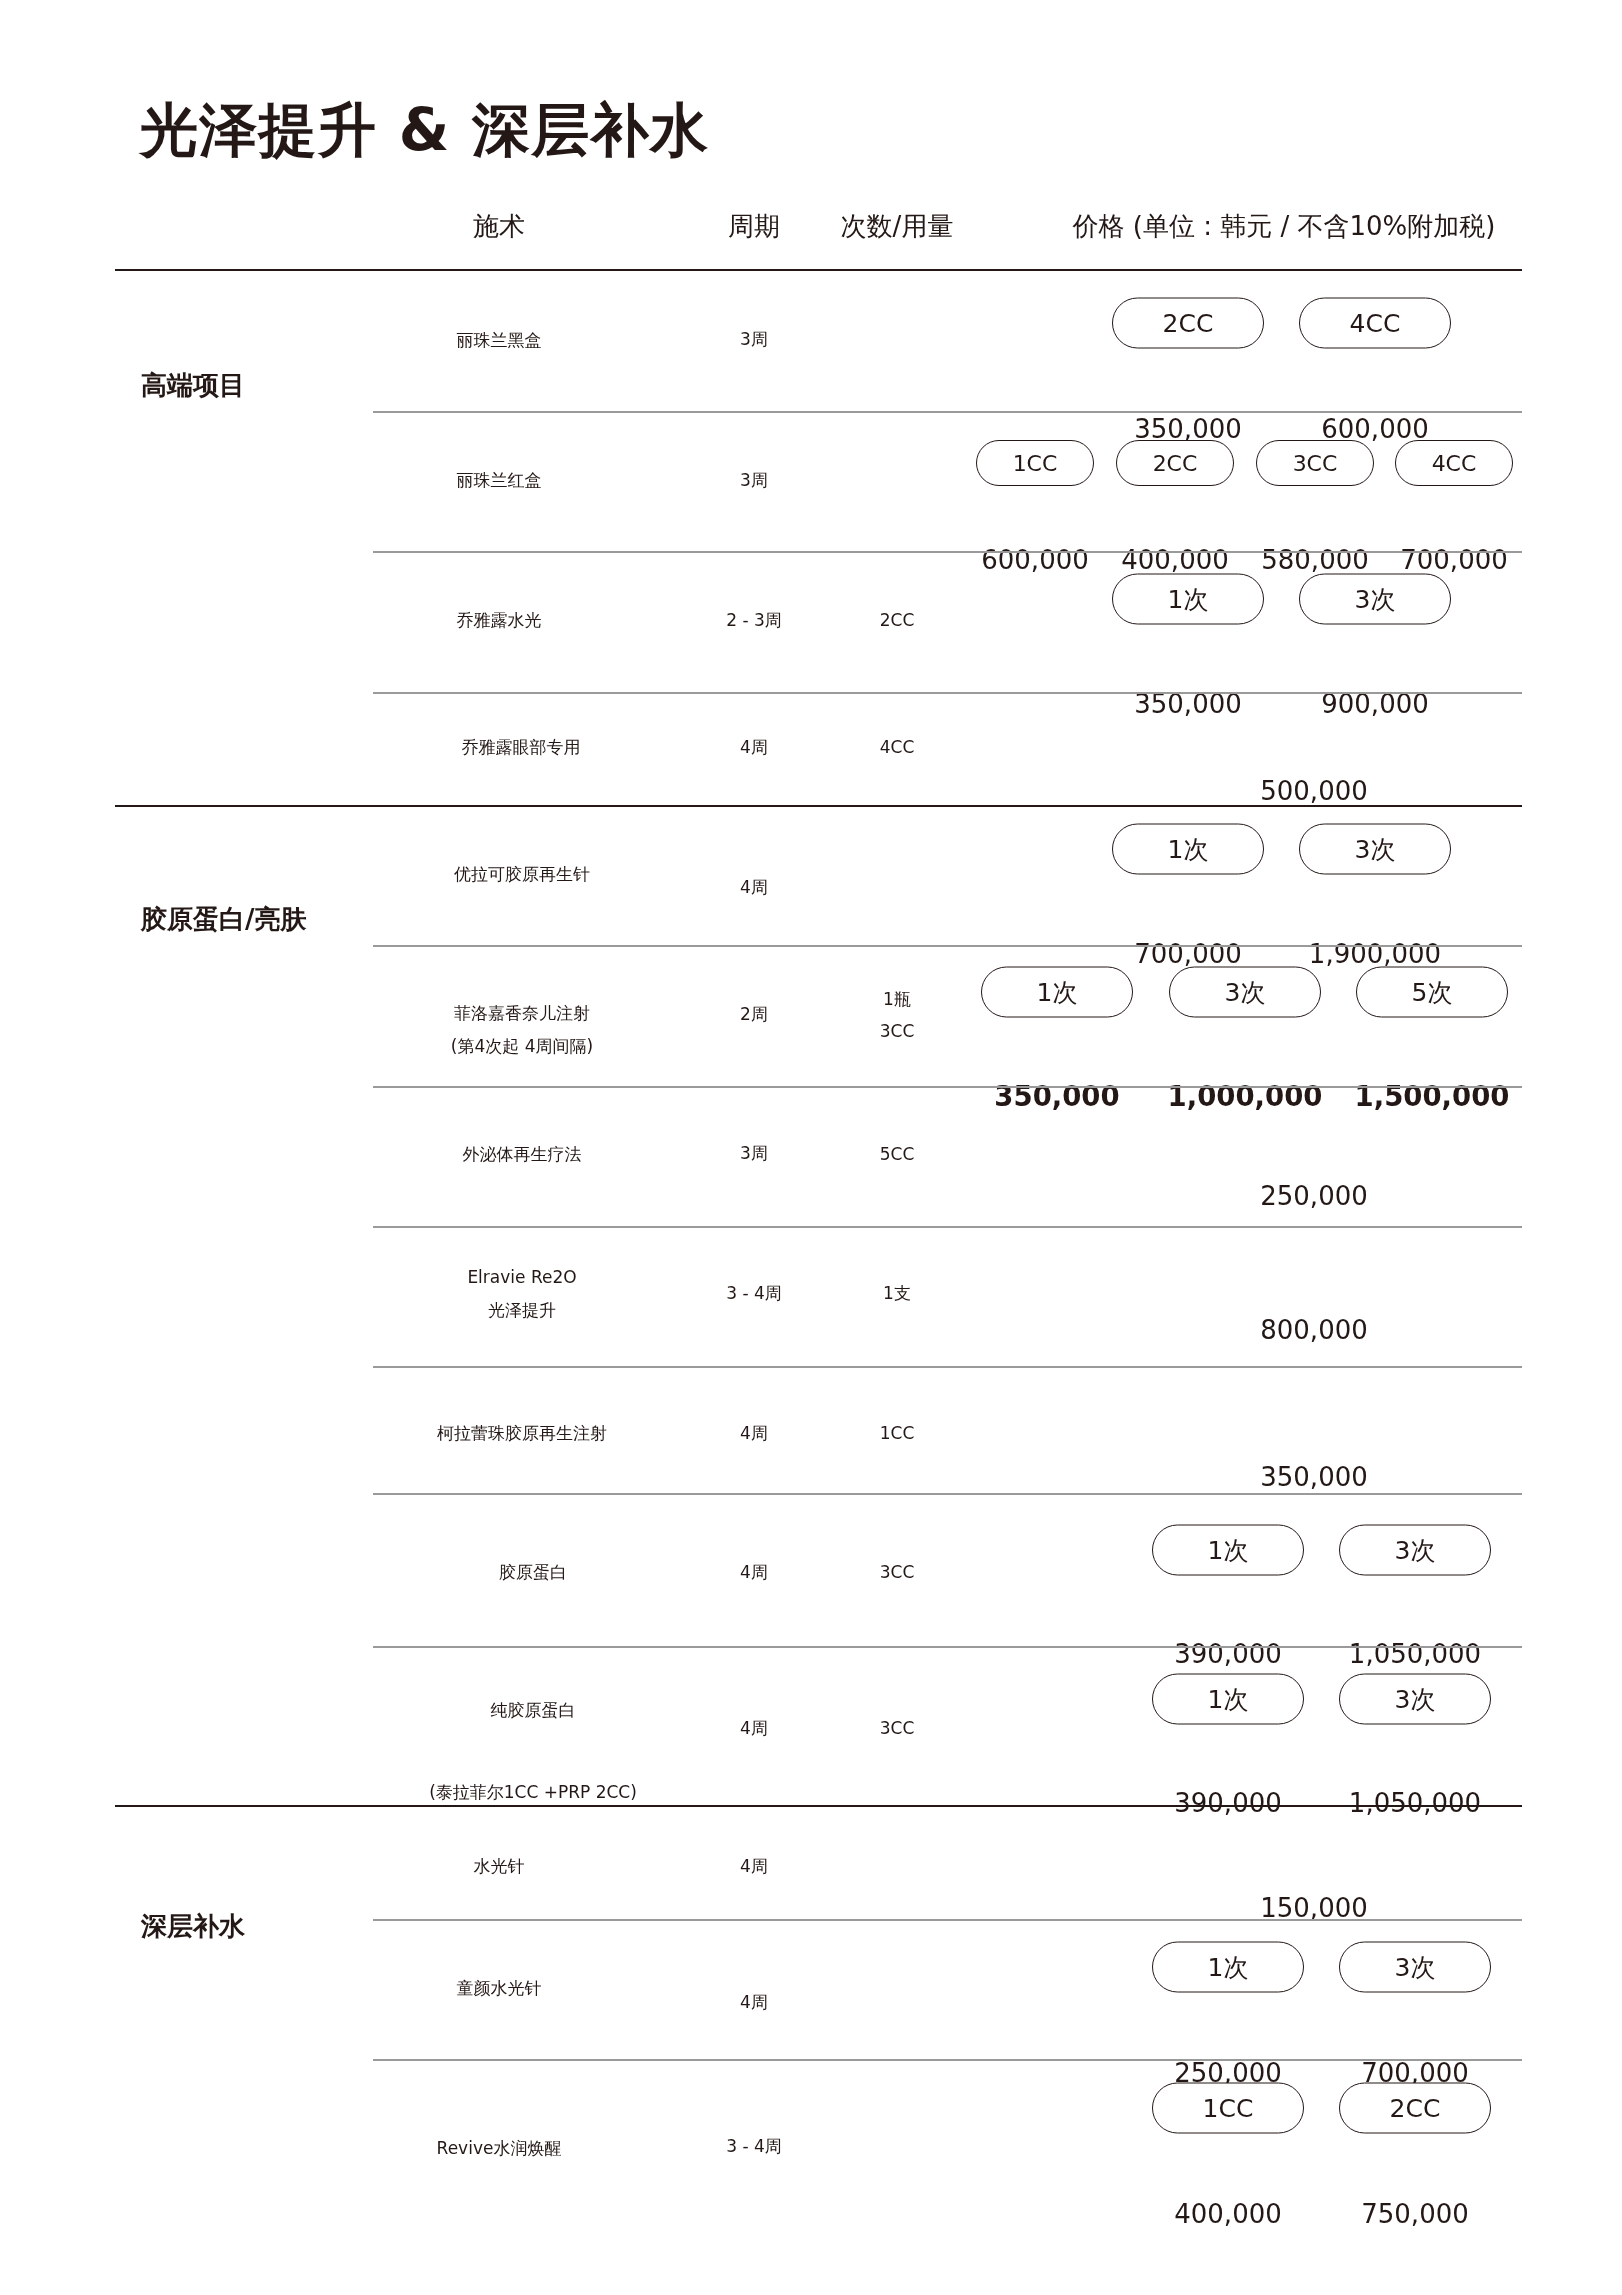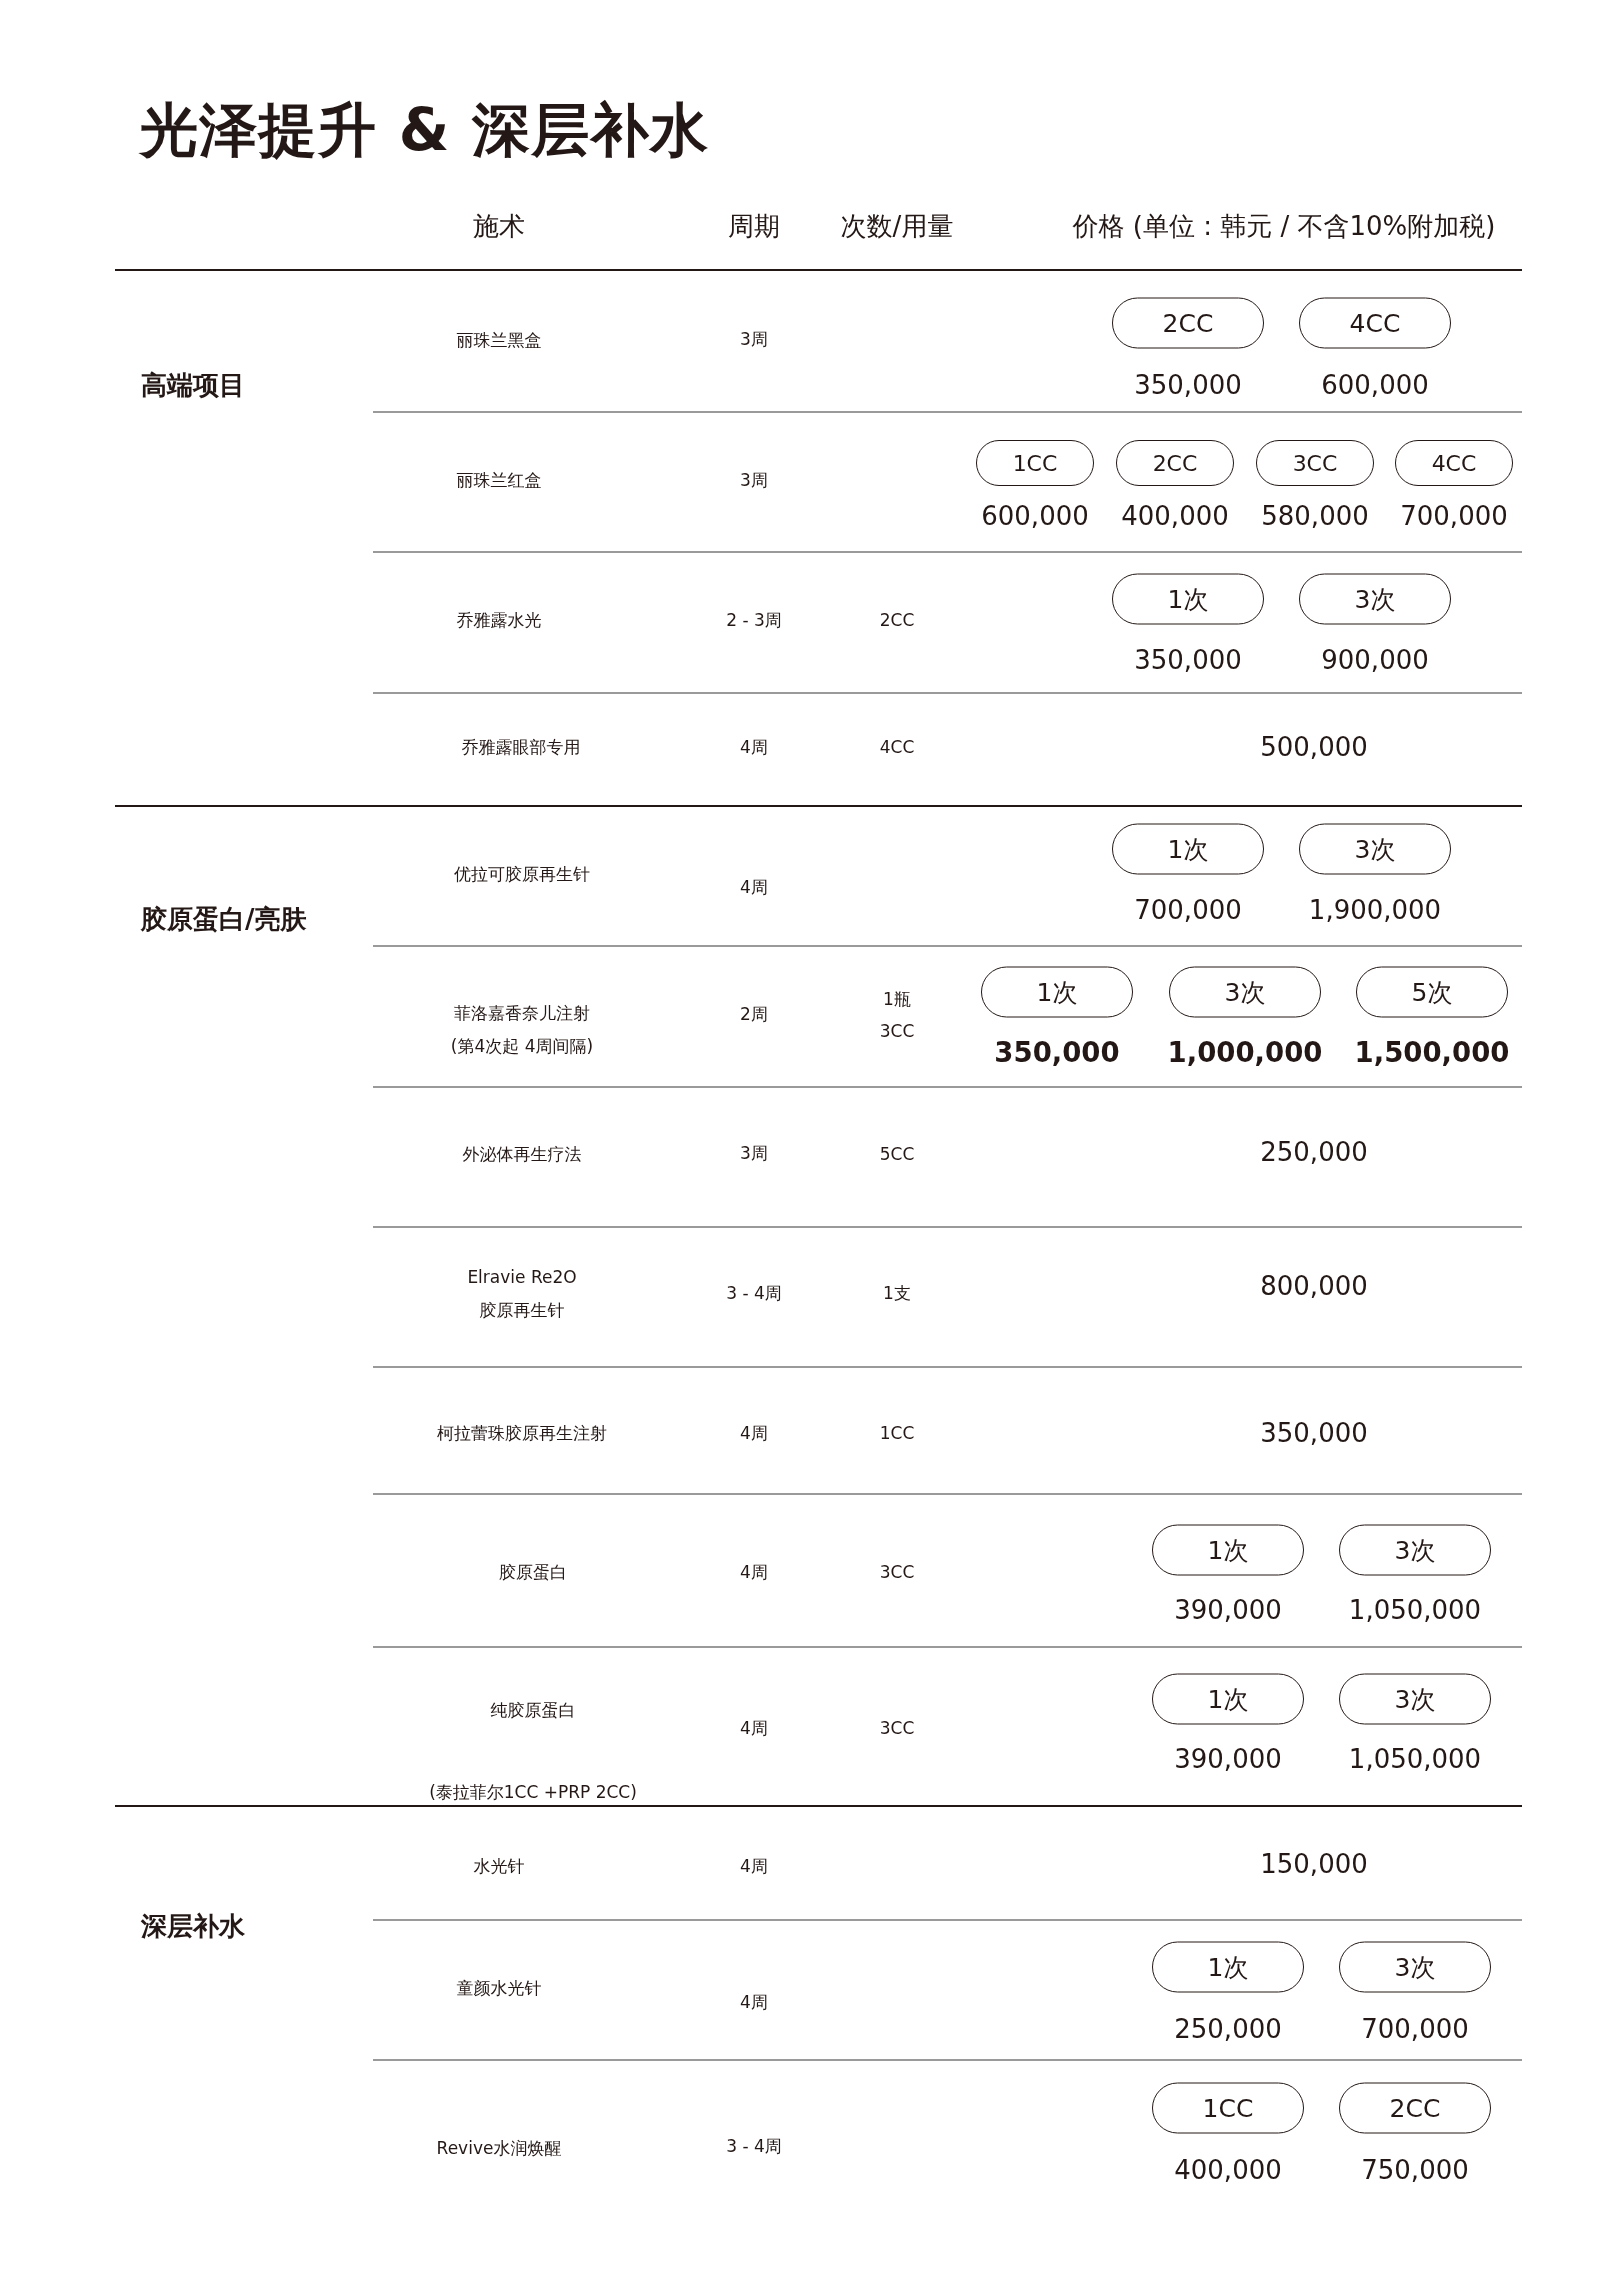--- a/index.html
+++ b/index.html
@@ -9,21 +9,21 @@
   .hdr { position:absolute; top:209px; font-size:26px; white-space:nowrap; transform:translateX(-50%); }
   .line { position:absolute; right:101px; }
   .line.thick { left:115px; height:2px; background:#231815; }
   .line.thin { left:373px; height:2px; background:#9a9a9a; }
   .cat { position:absolute; left:141px; font-size:26px; font-weight:bold; white-space:nowrap;margin-top:45px; }
   .cell { position:absolute; font-size:17px; text-align:center; white-space:nowrap; transform:translate(-50%,-50%); line-height:33px; }
   .pill { position:absolute; width:152px; height:51px; border:1.3px solid #231815; border-radius:26px;
           box-sizing:border-box; display:flex; align-items:center; justify-content:center;
           font-size:25px; transform:translate(-50%,-50%); background:#fff; }
   .pill.small { width:118px; height:46px; font-size:22px; }
-  .price { position:absolute; font-size:26px; white-space:nowrap; transform:translate(-50%,-50%); }
+  .price { position:absolute; font-size:26px; white-space:nowrap; transform:translate(-50%,-50%);margin-top:44px; }
   .price.bold { font-weight:bold; font-size:27.5px; }
 </style>
 </head>
 <body>
 
 <div class="title">光泽提升 &amp; 深层补水</div>
 
 <div class="hdr" style="left:499px">施术</div>
 <div class="hdr" style="left:754px">周期</div>
 <div class="hdr" style="left:897px">次数/用量</div>
@@ -105,21 +105,21 @@
 <div>
   <div class="cell" style="left:522px;top:1154px">外泌体再生疗法</div>
   <div class="cell" style="left:754px;top:1153px">3周</div>
   <div class="cell" style="left:897px;top:1154px">5CC</div>
   <div class="price" style="left:1314px;top:1152px">250,000</div>
 </div>
 <div class="line thin" style="top:1226px"></div>
 
 <div>
   <div class="cell" style="left:522px;top:1277px">Elravie Re2O</div>
-  <div class="cell" style="left:522px;top:1310px">胶原再生针</div>
+  <div class="cell" style="left:522px;top:1310px">光泽提升</div>
   <div class="cell" style="left:754px;top:1293px">3 - 4周</div>
   <div class="cell" style="left:897px;top:1293px">1支</div>
   <div class="price" style="left:1314px;top:1286px">800,000</div>
 </div>
 <div class="line thin" style="top:1366px"></div>
 
 <div>
   <div class="cell" style="left:522px;top:1433px">柯拉蕾珠胶原再生注射</div>
   <div class="cell" style="left:754px;top:1433px">4周</div>
   <div class="cell" style="left:897px;top:1433px">1CC</div>

